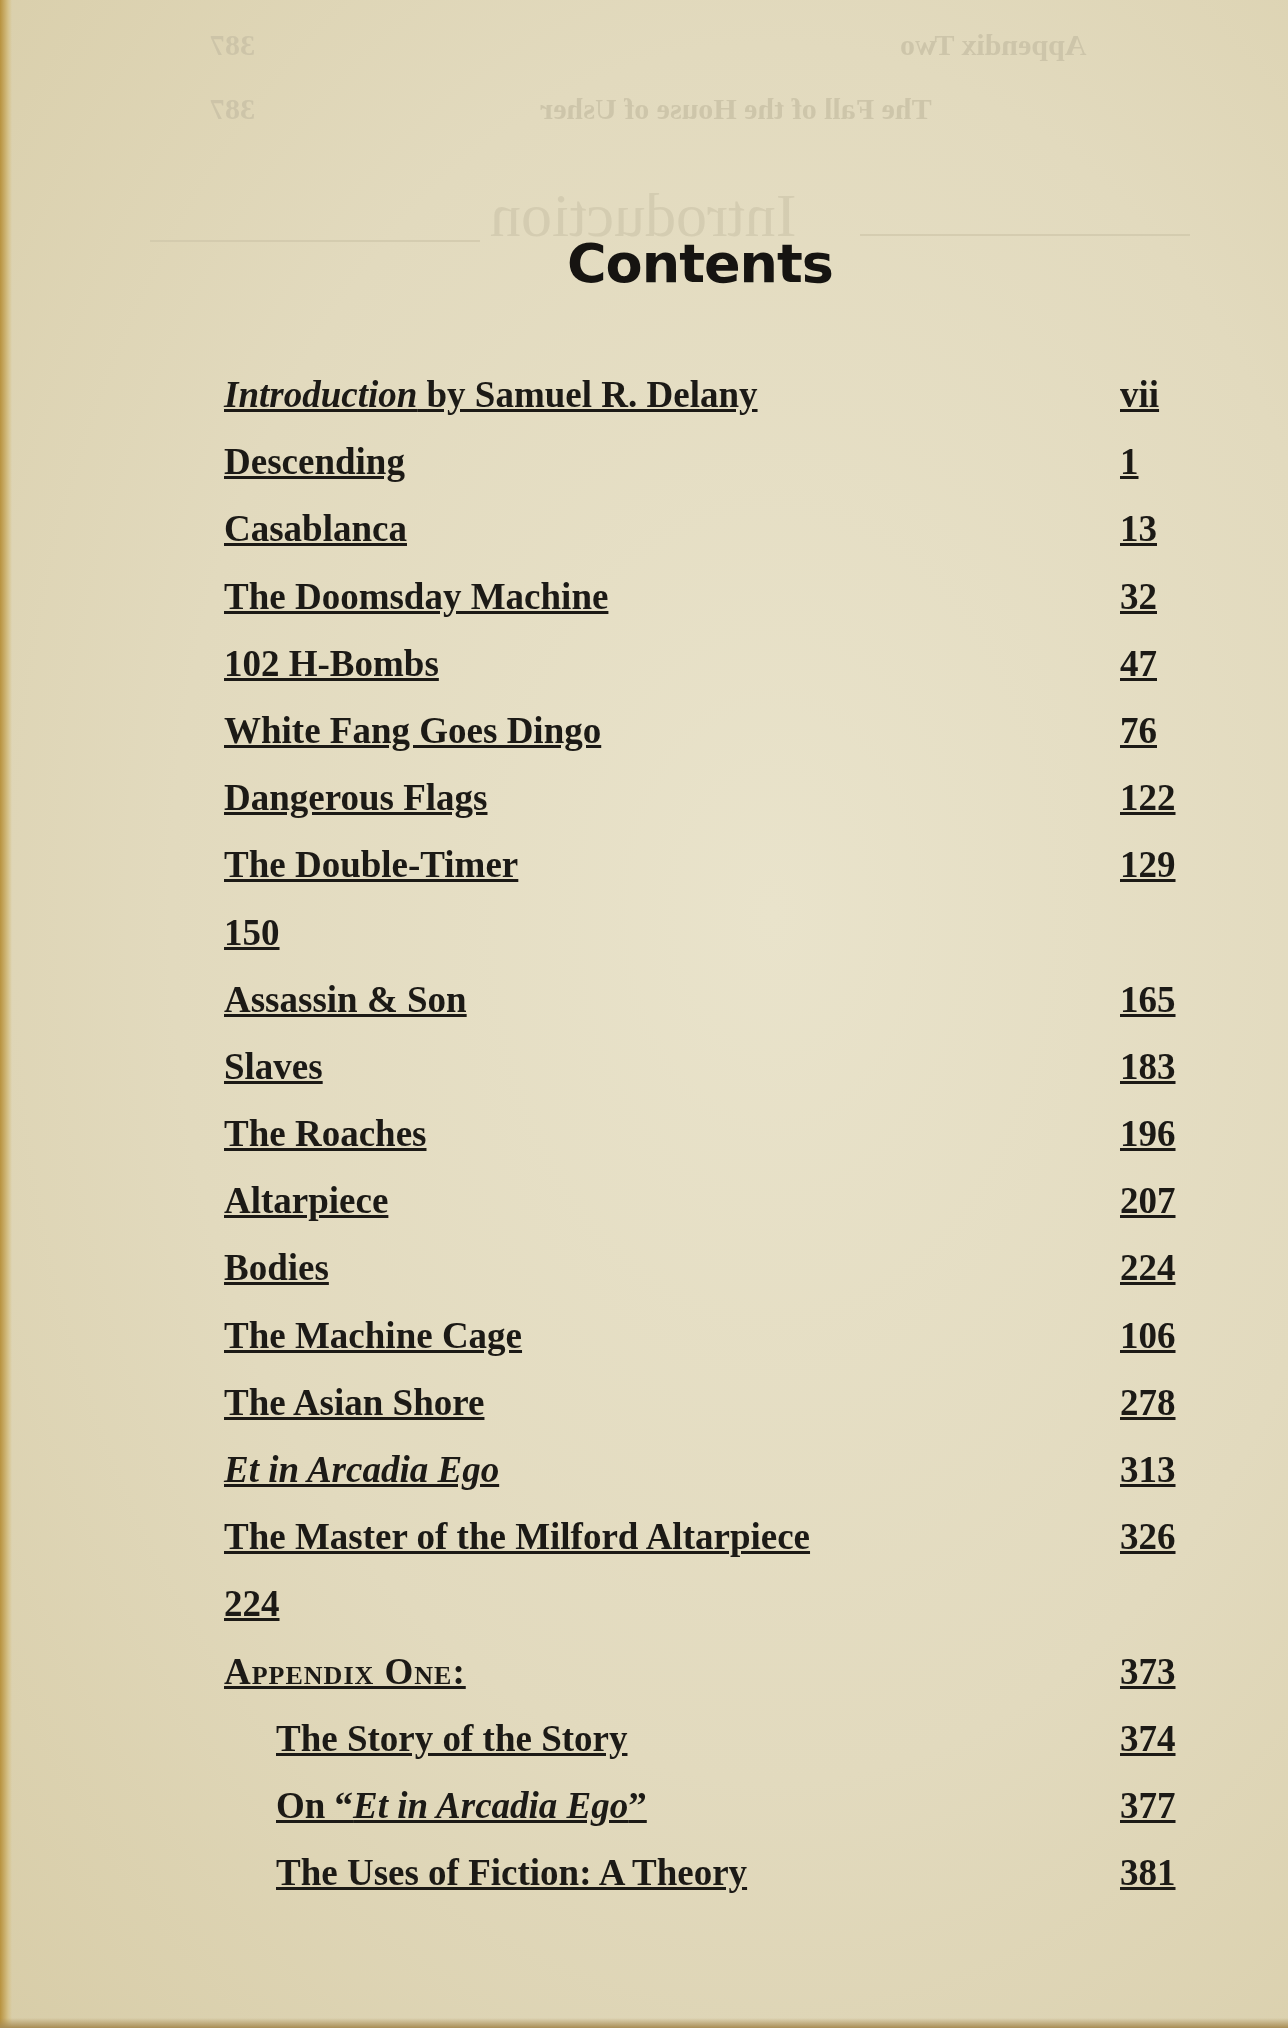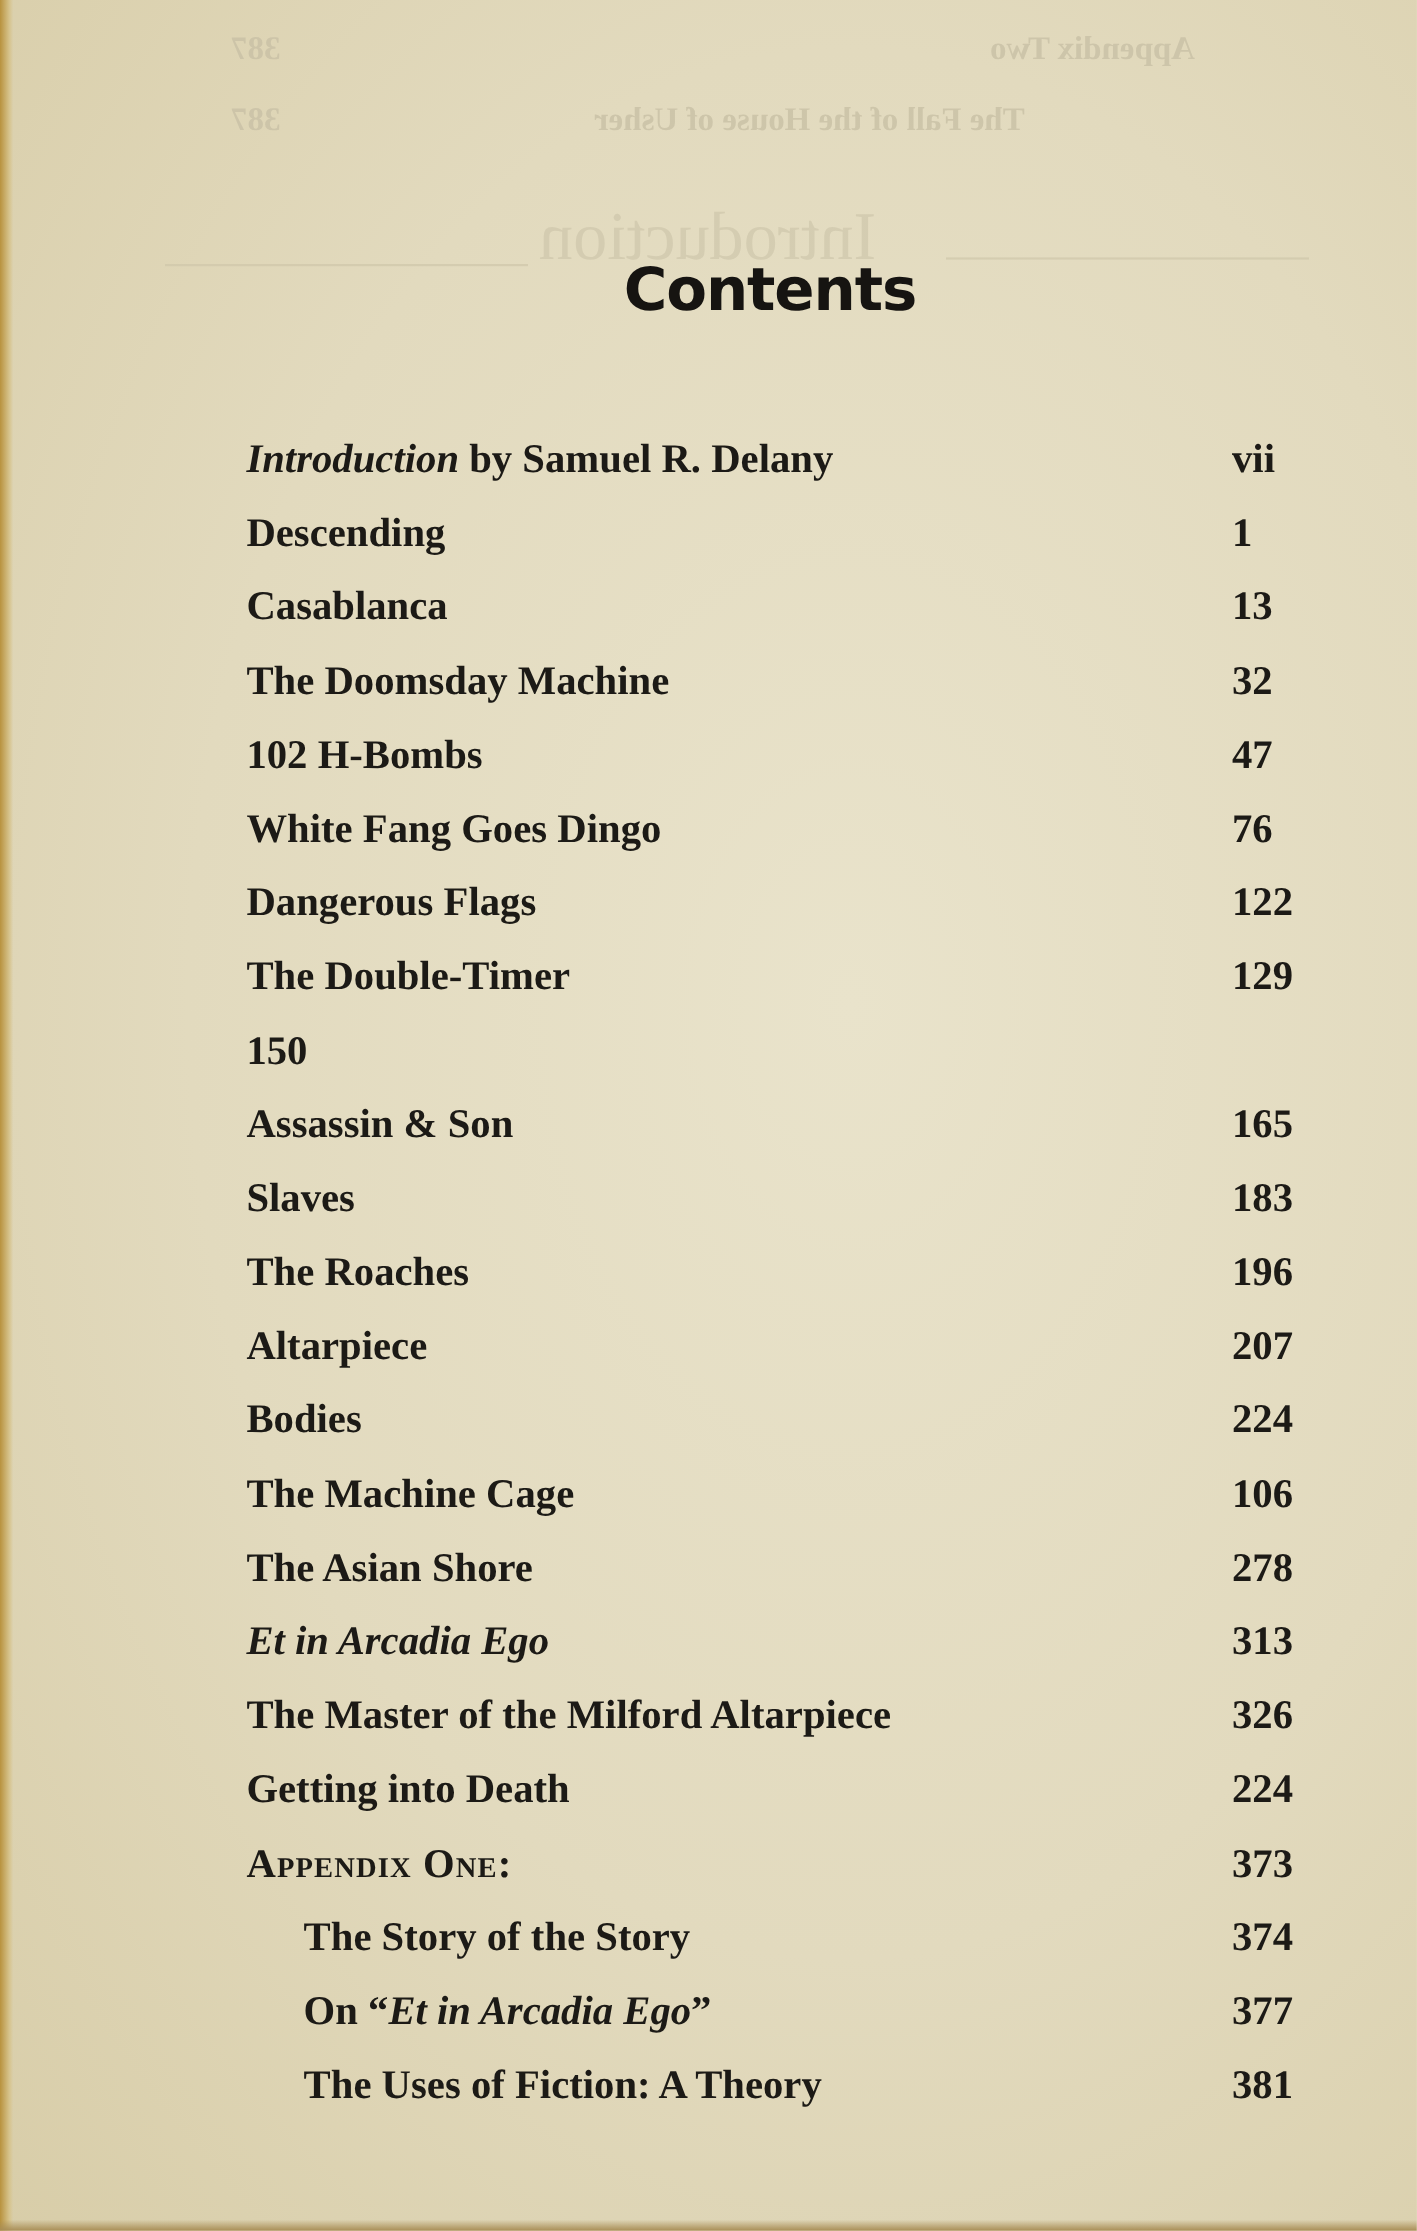--- a/index.html
+++ b/index.html
@@ -29,21 +29,21 @@
     font-family: "Liberation Serif", serif;
   }
   .ghost-title { font-size: 62px; font-weight: normal; opacity: .55; }
   .ghost-rule { position:absolute; height:2px; background:#cfc6a9; opacity:.7; }
   .title {
     position: absolute; top: 232px; left: 0; width: 1288px; text-align: center;
     font-family: "DejaVu Sans", sans-serif; font-size: 54px; font-weight: bold;
     letter-spacing: -1px; color: #161411;
     transform: translateX(56px);
   }
-  .toc { position: absolute; top: 396px; left: 224px; width: 976px; }
+  .toc { position: absolute; top: 373px; left: 224px; width: 976px; text-decoration: underline; }
   .toc-row {
     display: flex; justify-content: space-between; align-items: baseline;
     height: 67.2px; font-size: 37px; font-weight: bold;
   }
   .toc-row.indent .toc-title { padding-left: 52px; }
   .toc-page { min-width: 80px; }
   .it { font-style: italic; }
   .sc { font-variant: small-caps; letter-spacing: 1px; }
 </style>
 </head>
@@ -129,21 +129,20 @@
       </div>
       <div class="toc-row">
         <span class="toc-title"><span class="it">Et in Arcadia Ego</span></span>
         <span class="toc-page">313</span>
       </div>
       <div class="toc-row">
         <span class="toc-title"><span>The Master of the Milford Altarpiece</span></span>
         <span class="toc-page">326</span>
       </div>
       <div class="toc-row">
-        <span class="toc-title"><span>Getting into Death</span></span>
         <span class="toc-page">224</span>
       </div>
       <div class="toc-row">
         <span class="toc-title"><span class="sc">Appendix One:</span></span>
         <span class="toc-page">373</span>
       </div>
       <div class="toc-row indent">
         <span class="toc-title"><span>The Story of the Story</span></span>
         <span class="toc-page">374</span>
       </div>

